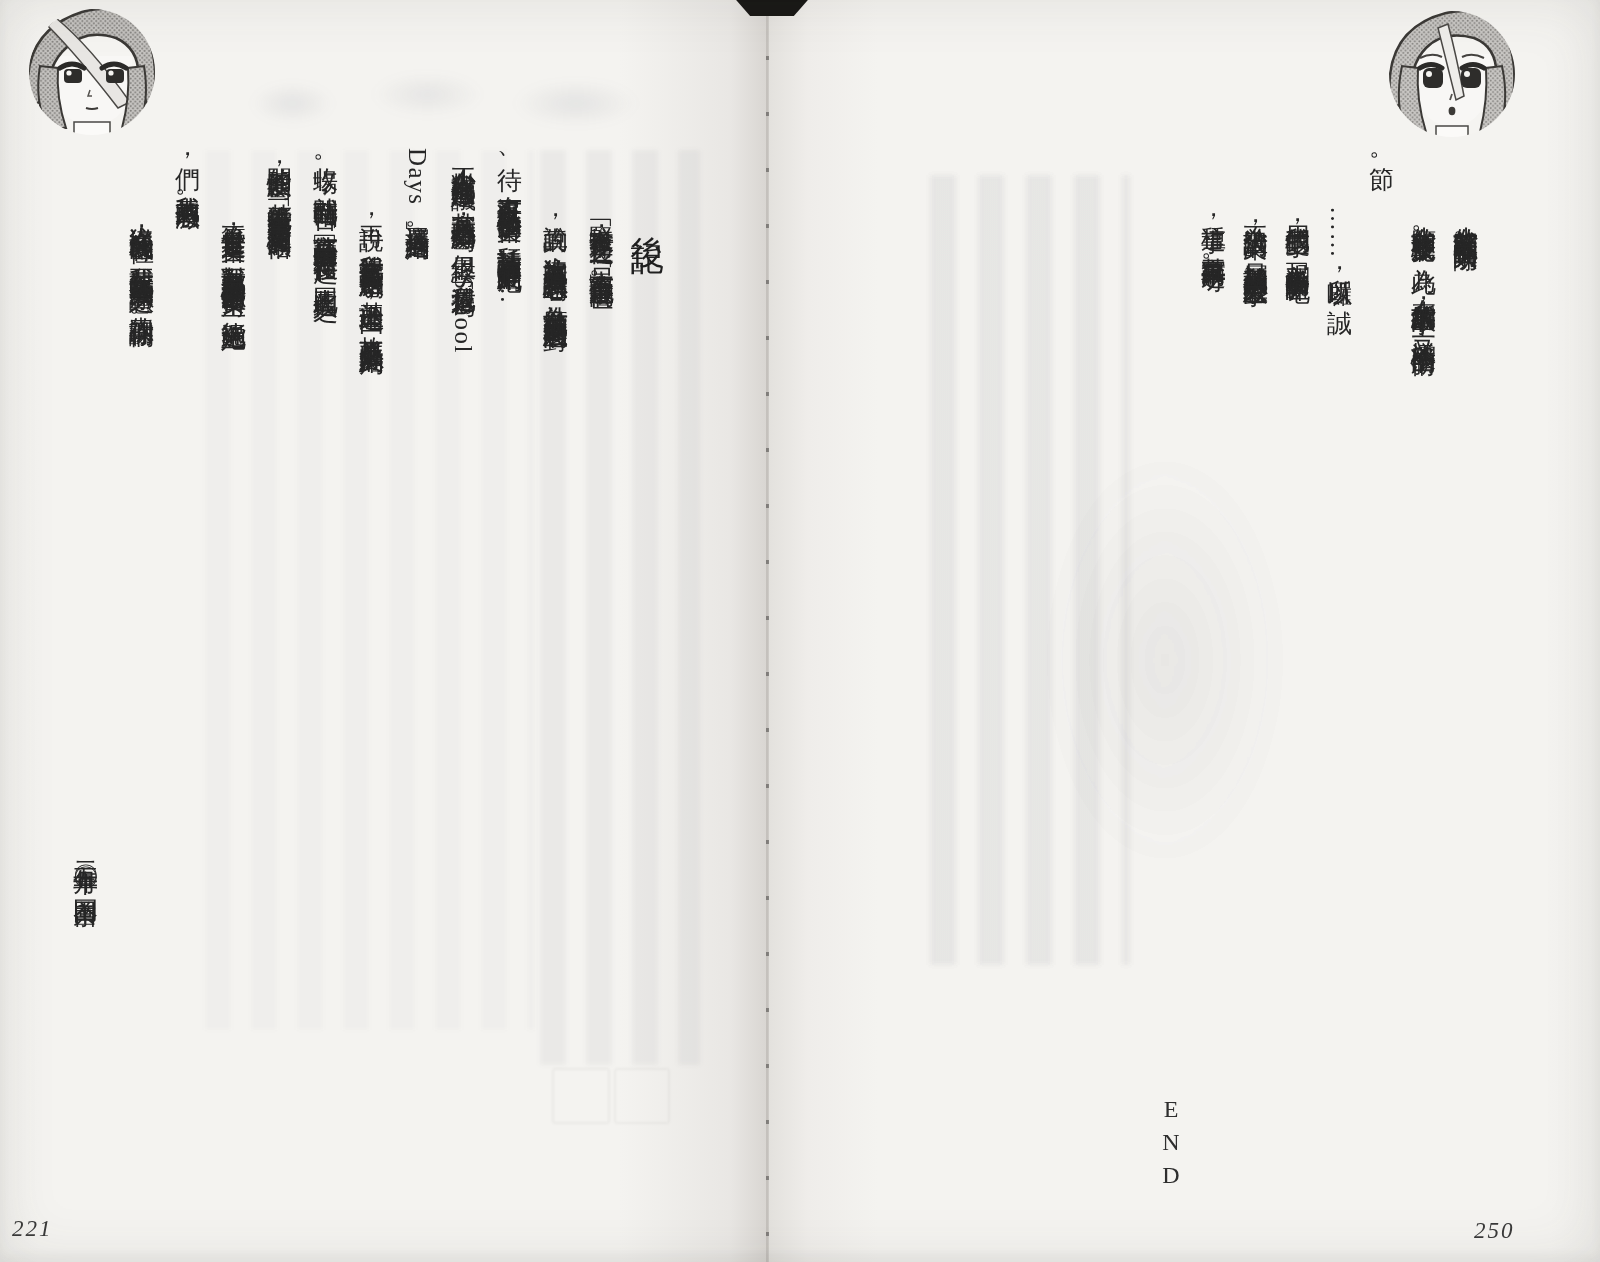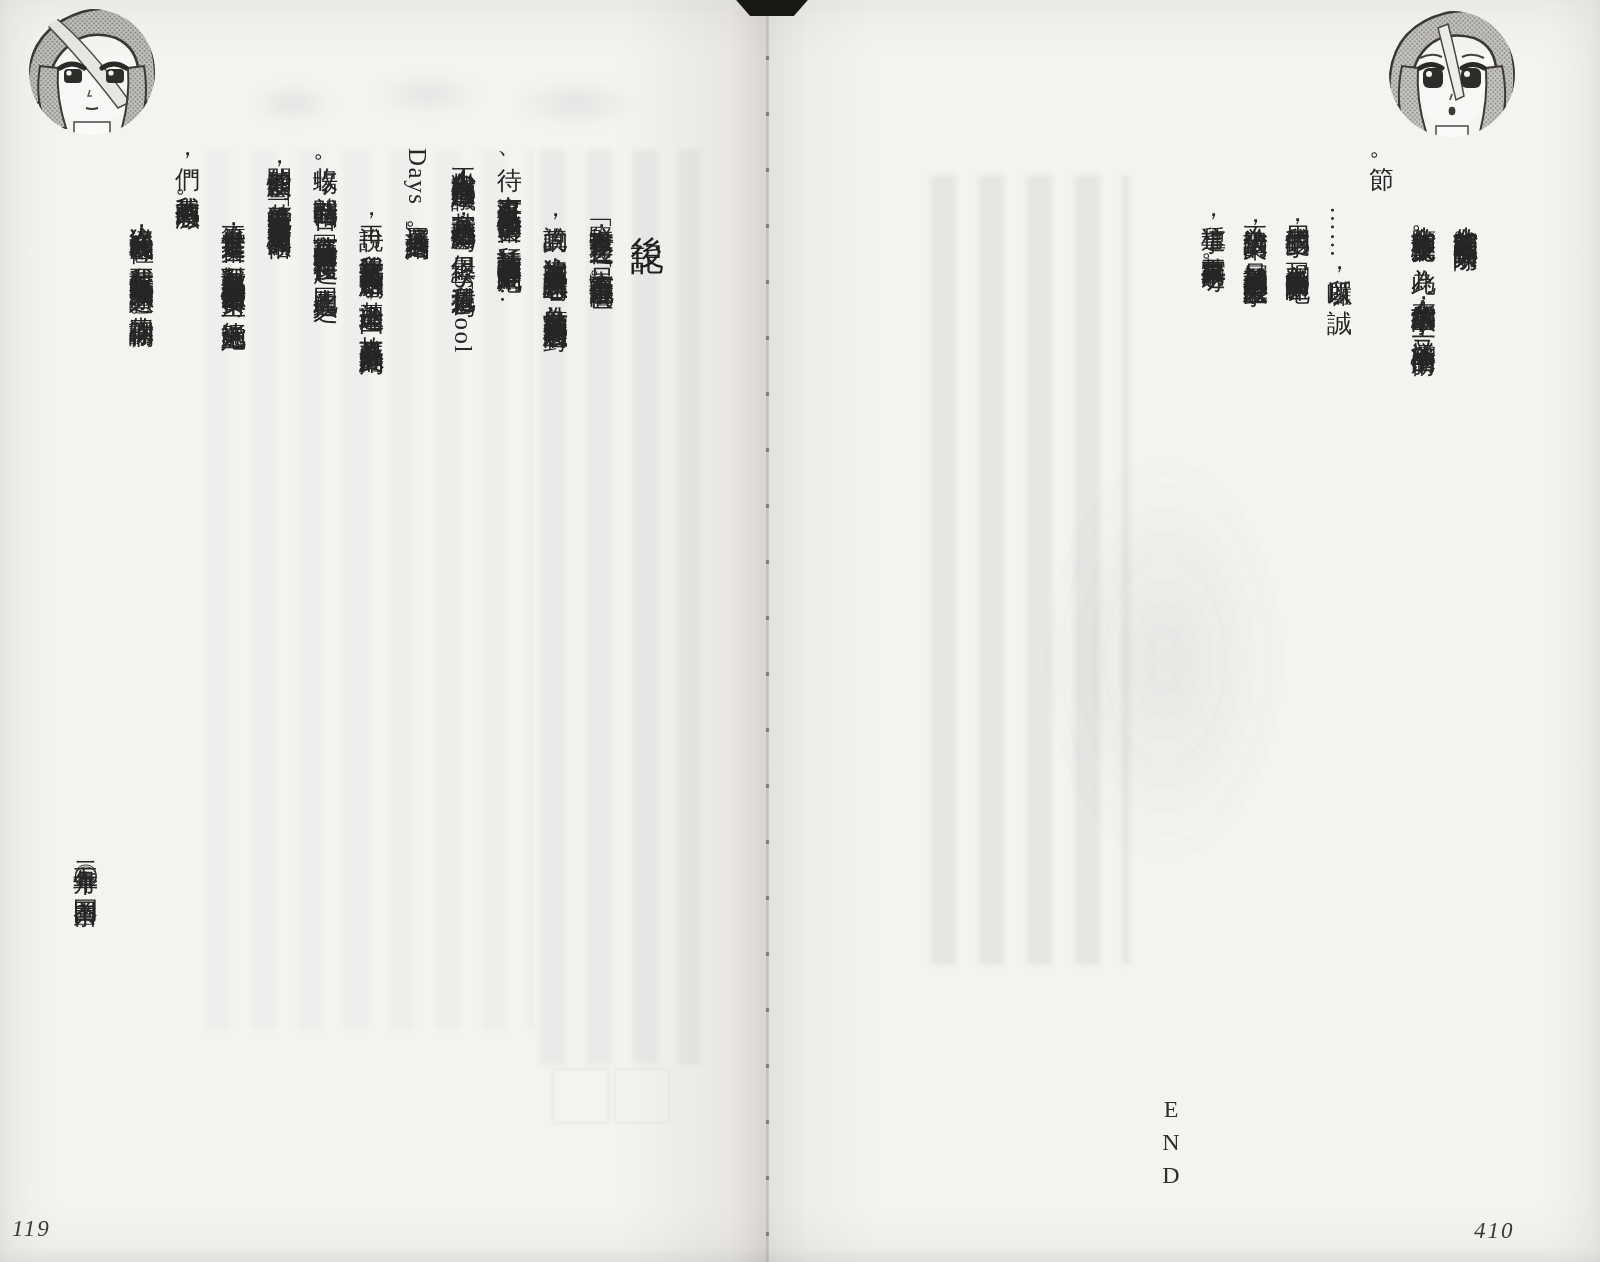--- a/index.html
+++ b/index.html
@@ -119,21 +119,21 @@
       <div class="col">Days」選擇最適合的結局。</div>
       <div class="col indent">再說，我覺得言葉還是比較適合悲劇。基於上述理由，故事並不是以美好的結局</div>
       <div class="col">收場。就時間軸而言，「言葉篇」巧妙的與「世界篇」銜接在一起。因此這三個人之</div>
       <div class="col">間的愛恨糾葛，若能先看過「世界篇」相信一定會更有更深的領悟。</div>
       <div class="col indent">不管是世界還是言葉，對我而言都是造就了不少回憶的最佳女主角。能夠遇上她</div>
       <div class="col">們，我真的由衷感激。</div>
       <div class="col indent">這次從旁協助我的各位，我要藉此篇幅表達莫大的感謝之意。真的謝謝你們。</div>
       <div class="col sig-col">二〇〇五年十月　岡田留奈</div>
     </div>
 
-    <div class="pagenum pn-left">119</div>
+    <div class="pagenum pn-left">221</div>
   </div>
 
   <div class="page page-right">
     <div class="ghost ghost-cols-r" style="left:162px"></div>
     <div class="ghost ghost-blob-r" style="left:232px"></div>
   </div>
   <div class="ghost ghost-cols-r"></div>
   <div class="ghost ghost-blob-r"></div>
 
   <svg class="portrait pt-right" width="132" height="132" viewBox="0 0 132 132">
@@ -172,17 +172,17 @@
     <div class="col indent">少女的笑聲消融在神聖的晴朗天際。</div>
     <div class="col indent">少女的願望終於被聽見了。為此，在少女所編撰的故事中，又增添一段全新的情</div>
     <div class="col">節。</div>
     <div class="col indent">……所以囉，誠。</div>
     <div class="col indent">用我們的雙手，一起來創造出全新的「世界」吧？</div>
     <div class="col indent">不曾被誰污染的，只屬於我們兩人的美好戀愛故事。</div>
     <div class="col indent">這種事，其實再簡單不過了呀。</div>
     <div class="col end-col">END</div>
   </div>
 
-  <div class="pagenum pn-right">410</div>
+  <div class="pagenum pn-right">250</div>
 
   <div class="crease"></div>
   <div class="gutter-wedge"></div>
 </div>
 
 </body></html>

